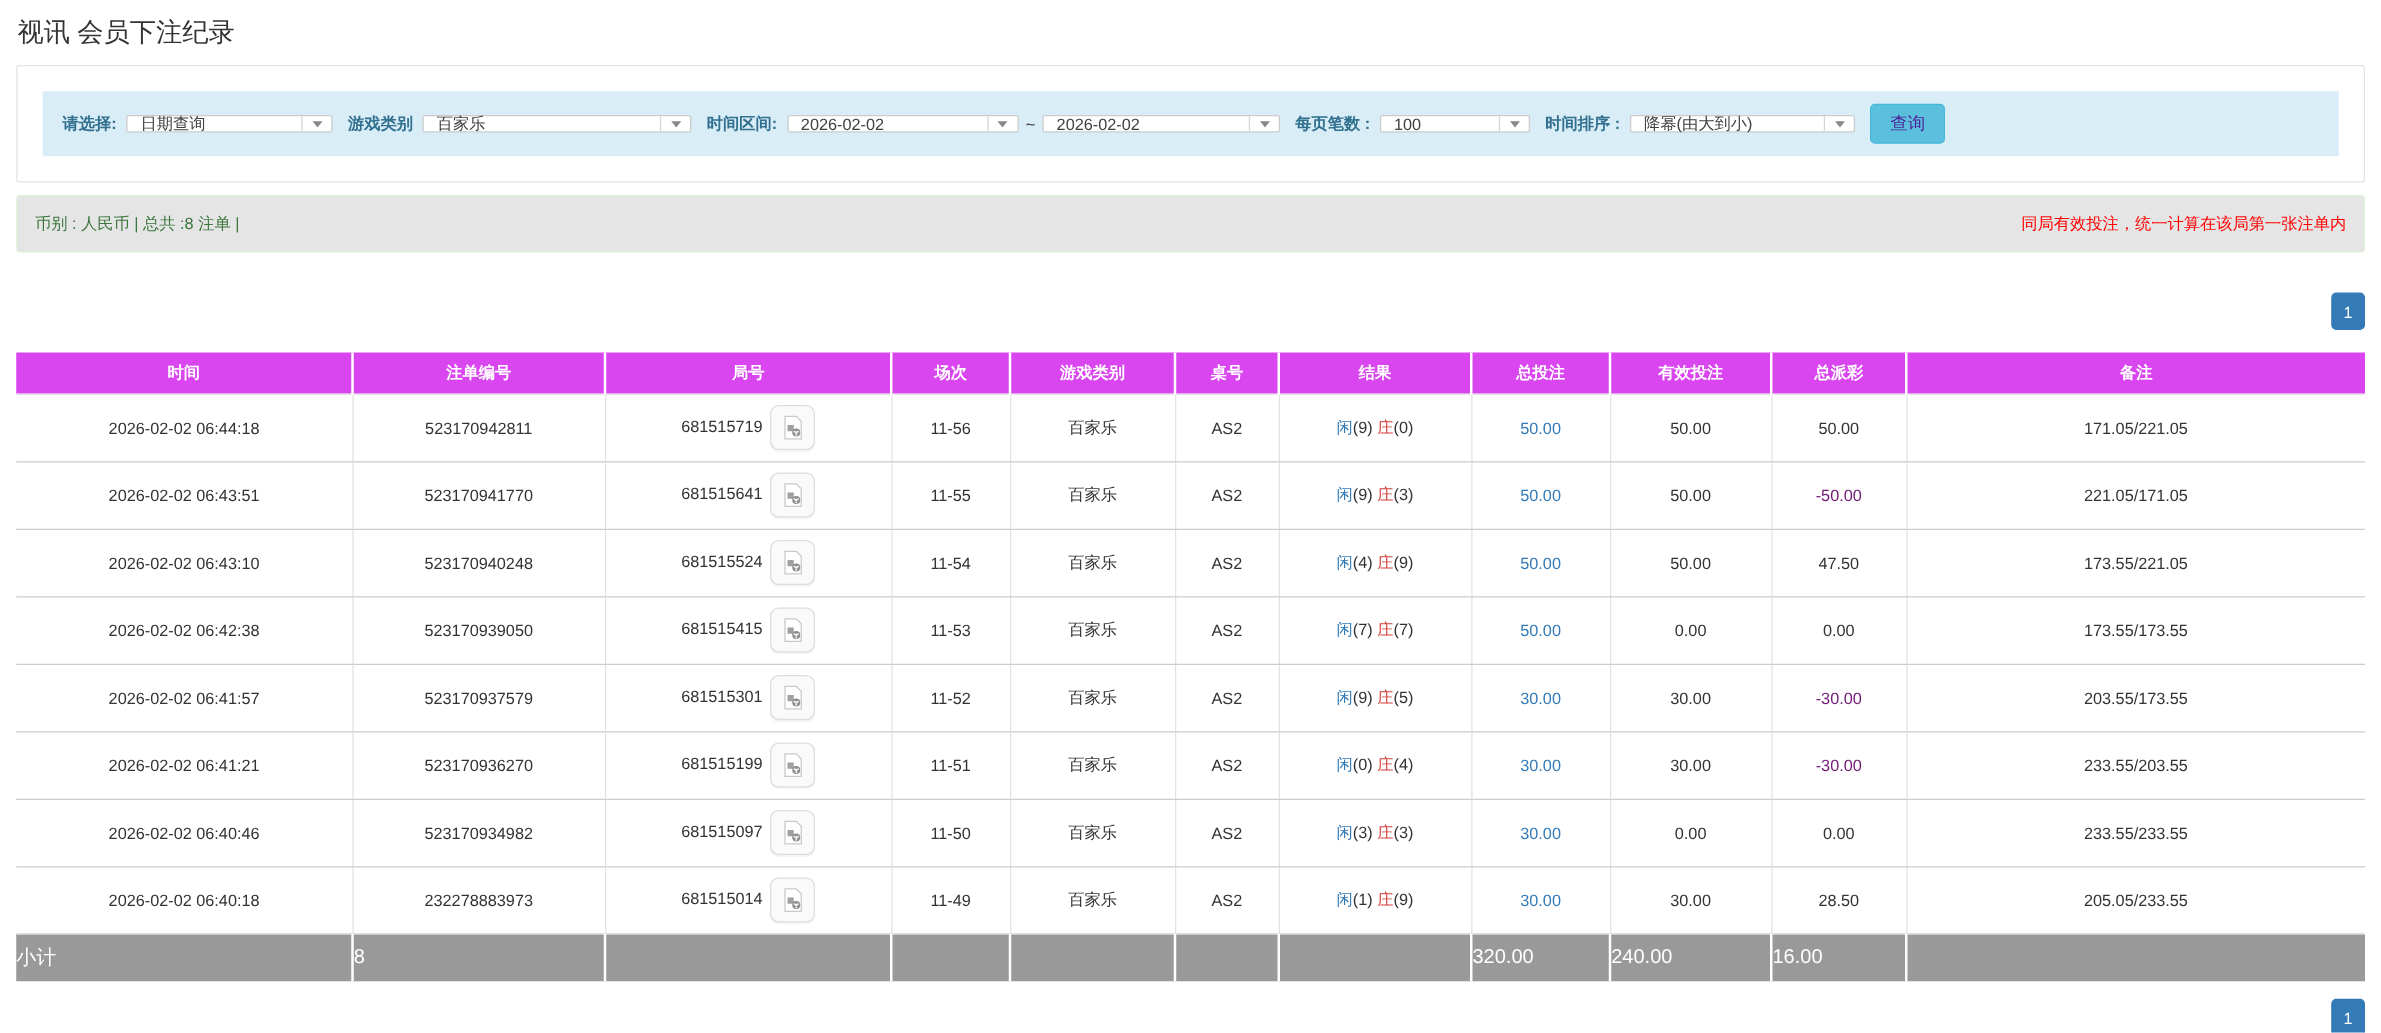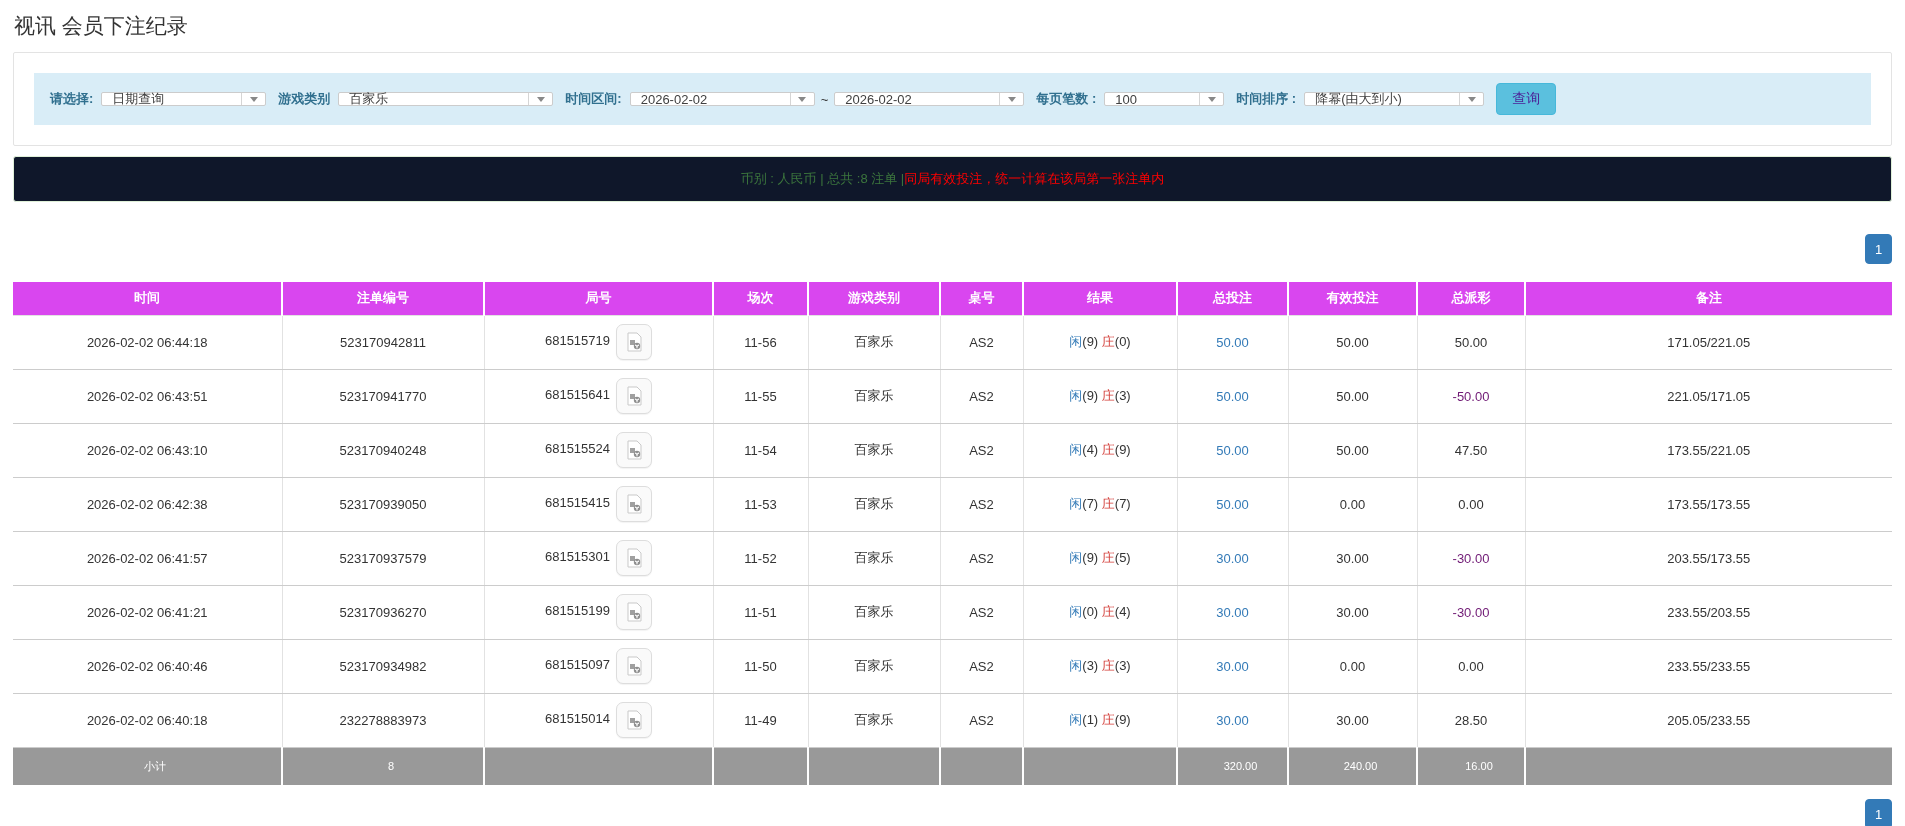--- a/index.html
+++ b/index.html
@@ -21,23 +21,23 @@
   .select .val { padding-left:10px; white-space:nowrap; overflow:hidden; }
   .caret-box { border-left:1px solid #d5d5d5; width:24px; align-self:stretch;
     display:flex; align-items:center; justify-content:center; }
   .caret { width:0; height:0; border-left:4px solid transparent; border-right:4px solid transparent;
     border-top:5px solid #888; }
   .tilde { font-size:13px; color:#333; margin:0 6px; }
   .btn-query { background:#5bc0de; border:1px solid #46b8da; color:#4c1d95; font-size:14px;
     padding:6px 15px; border-radius:4px; margin-left:12px; cursor:pointer; height:32px; }
 
   
-  .summary-bar { margin:10px 13px 0 13px; background:#0f172a; border:1px solid #dff0d8;
+  .summary-bar { margin:10px 13px 0 13px; background:#e5e5e5; border:1px solid #dff0d8;
     border-radius:3px; height:46px; display:flex; align-items:center;
-    justify-content:center; padding:0 14px; }
+    justify-content:space-between; padding:0 14px; }
   .summary-left { font-size:13px; color:#3c763d; }
   .summary-notice { font-size:13px; color:#ff0000; }
 
   
   .pager-row { display:flex; justify-content:flex-end; margin:32px 13px 0 0; }
   .pager-row.bottom { margin-top:14px; }
   .page-btn { background:#337ab7; border:1px solid #337ab7; color:#fff; width:27px; height:30px;
     border-radius:4px; font-size:13px; display:flex; align-items:center; justify-content:center;
     cursor:pointer; }
 
@@ -55,22 +55,22 @@
   .round-cell { white-space:nowrap; }
   .vid-btn { display:inline-flex; align-items:center; justify-content:center; width:36px; height:36px;
     border:1px solid #ddd; background:#fafafa; border-radius:7px; vertical-align:middle;
     margin-left:6px; cursor:pointer; box-shadow:0 1px 1px rgba(0,0,0,0.05); }
 
   .rp { color:#337ab7; }
   .rb { color:#d43f3a; }
   .link { color:#337ab7; cursor:pointer; text-decoration:none; }
   .neg { color:#701a75; }
 
-  tfoot td { background:#999; color:#fff; height:38px; text-align:center;
-    border-right:2px solid #fff; font-size:11px;padding-left:16px; }
+  tfoot td { background:#999; color:#fff; height:38px; 
+    border-right:2px solid #fff; font-size:16px; }
   tfoot td:last-child { border-right:none; }
   tfoot tr.total-row td { border-top:3px solid #fff; }
 </style>
 </head>
 <body>
 
 <div class="page">
 
   <div class="page-title">视讯 会员下注纪录</div>
 

